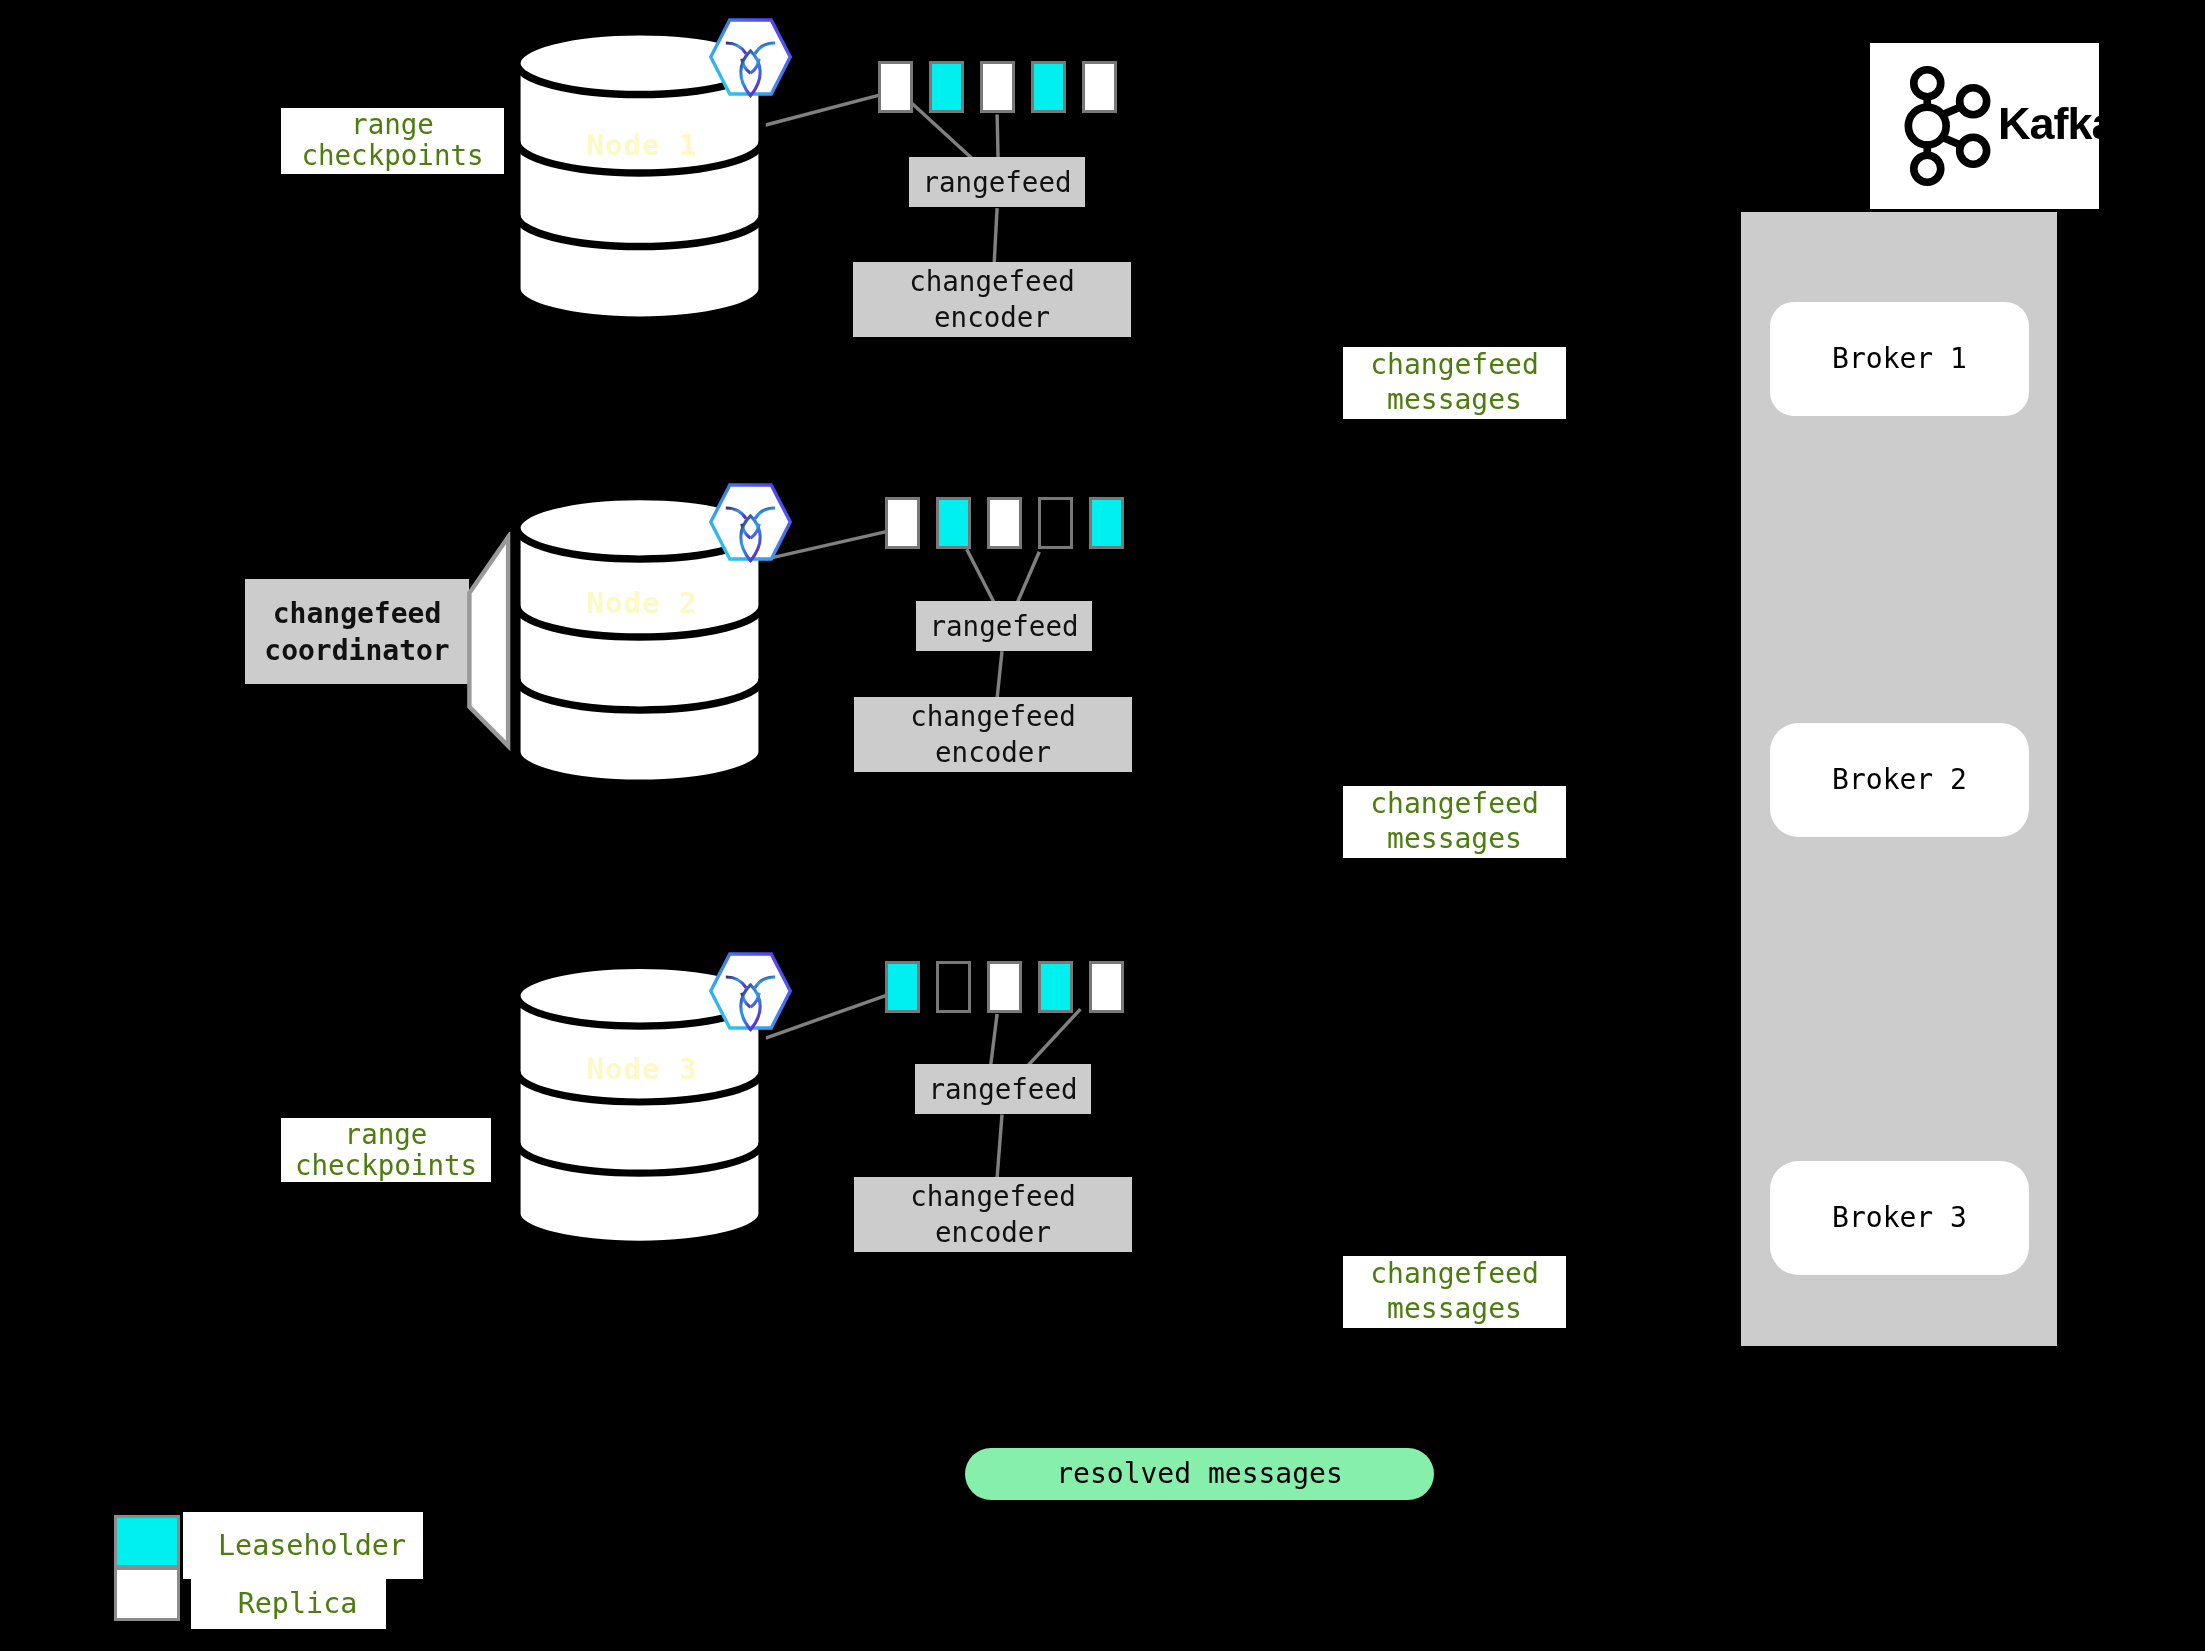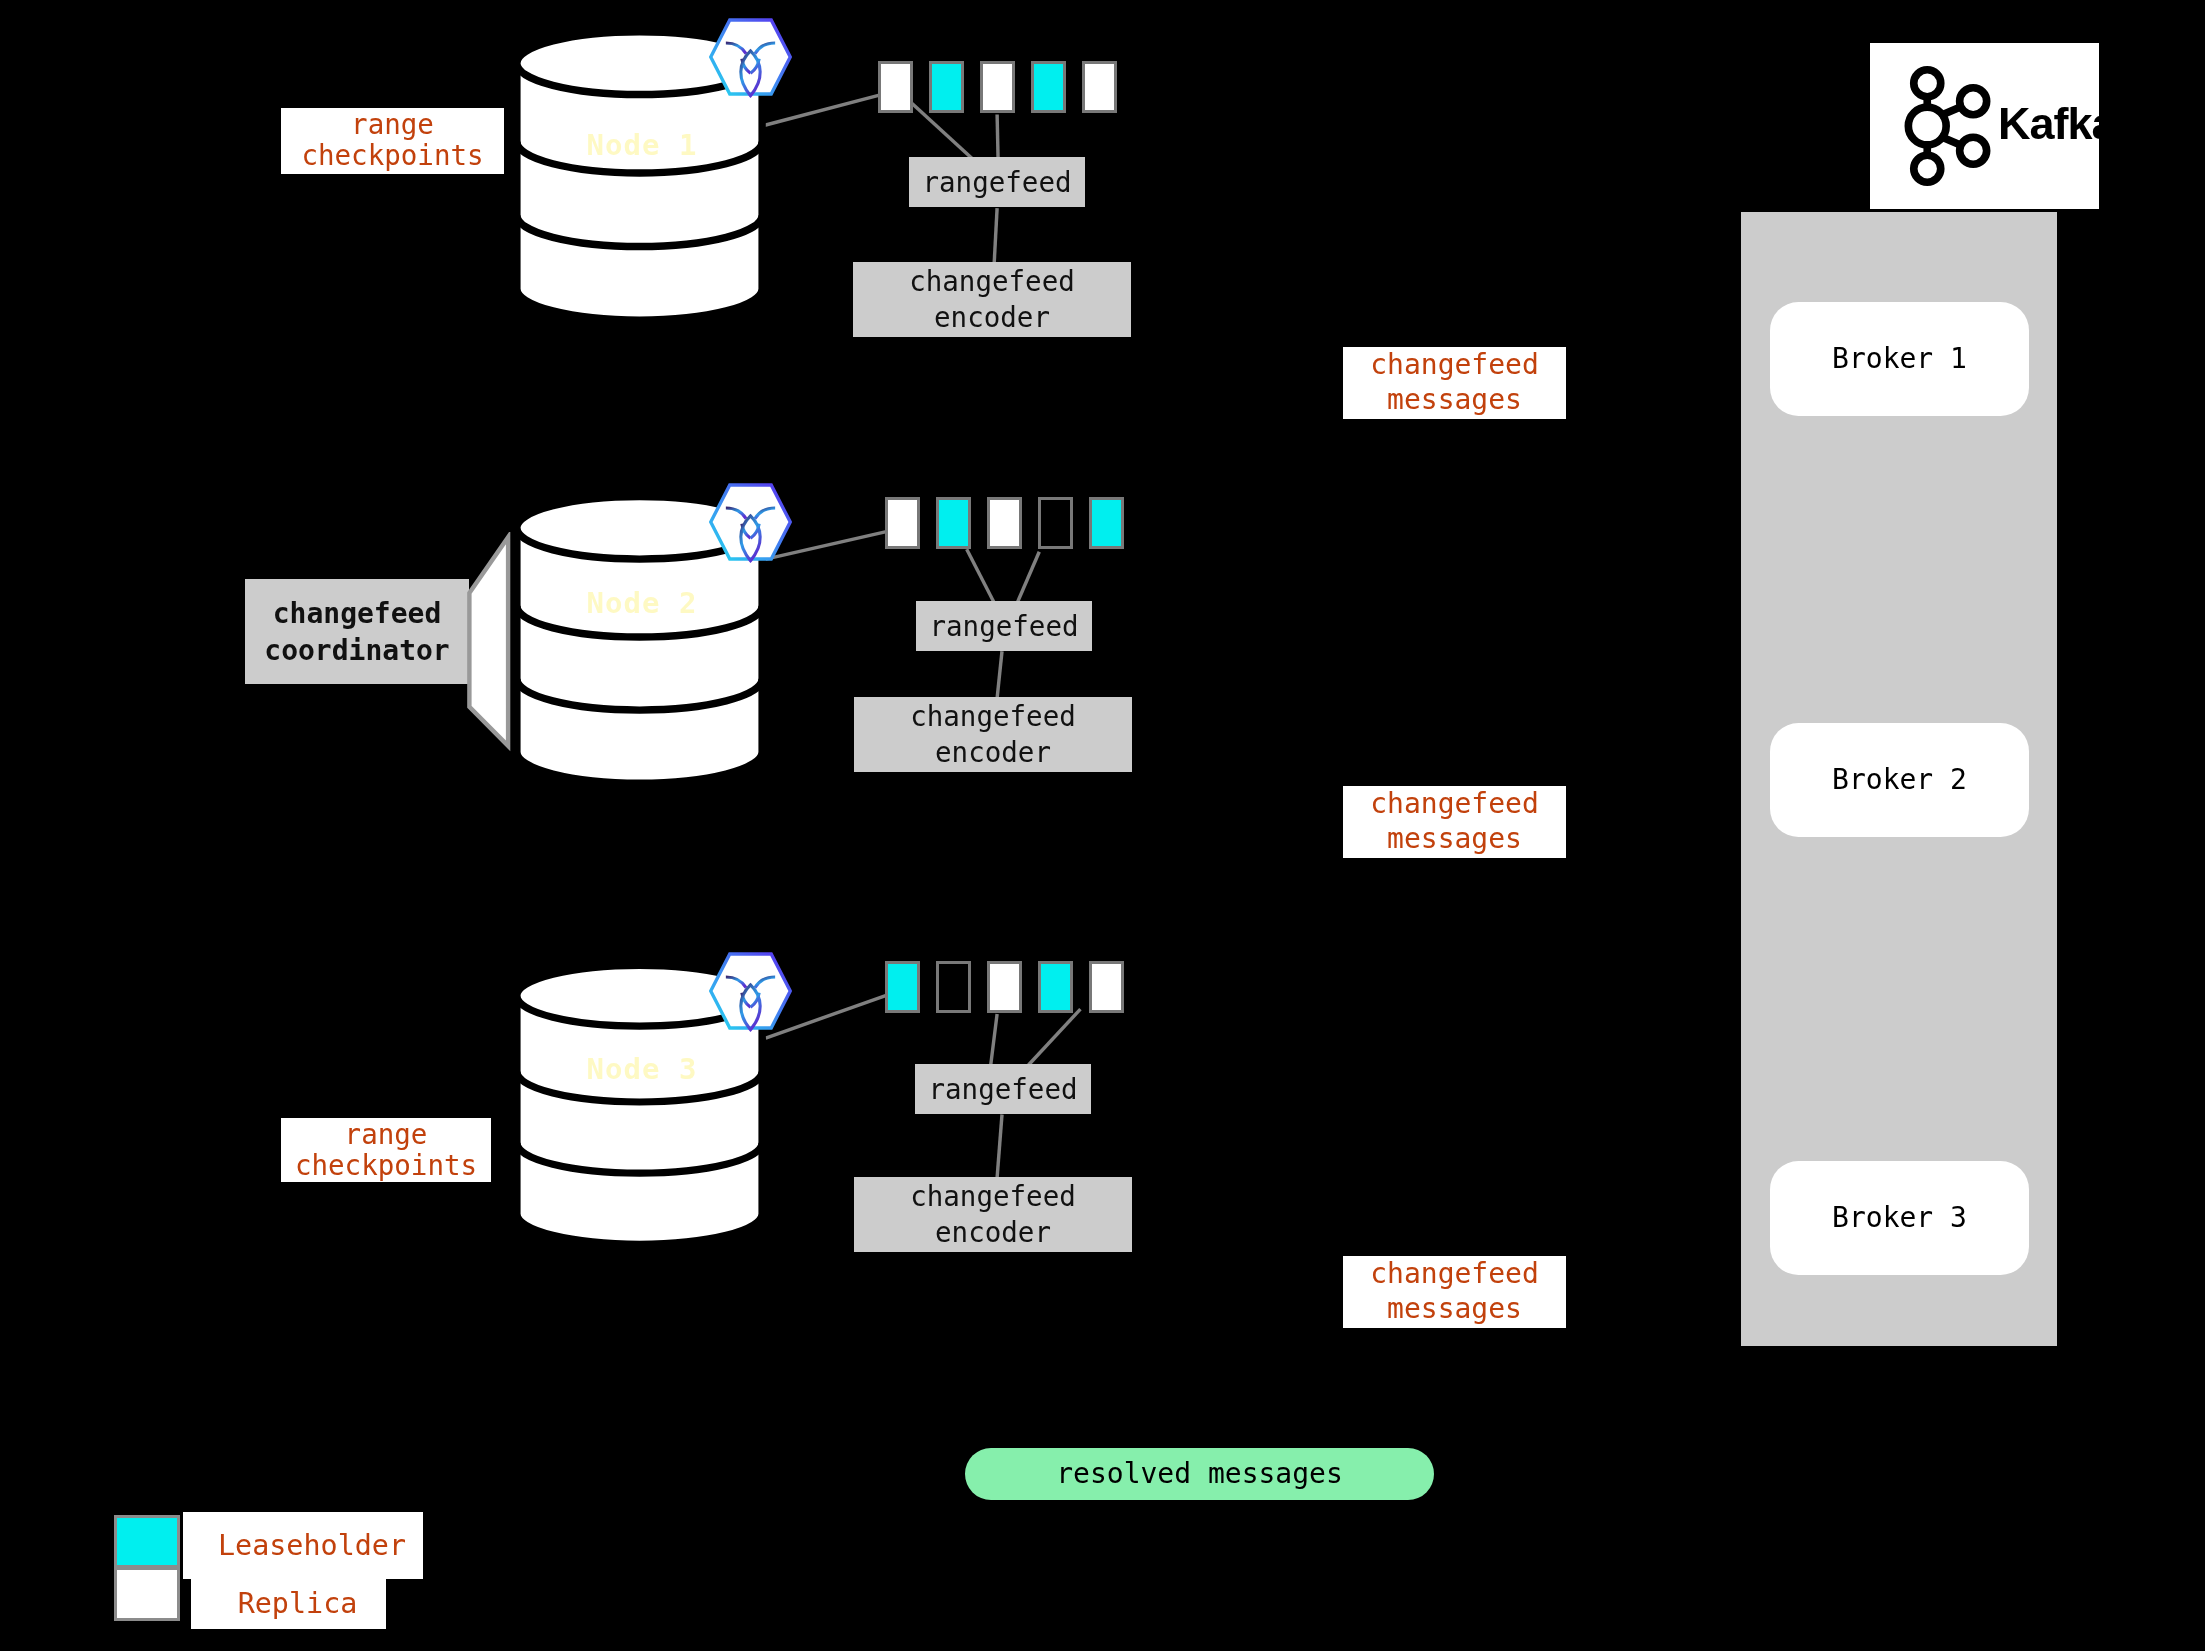--- a/index.html
+++ b/index.html
@@ -1,19 +1,19 @@
 <!DOCTYPE html>
 <html style="font-size:7.8px"><head>
 <meta charset="utf-8">
 <style>
   html,body{margin:0;padding:0;background:#000;}
   body{position:relative;width:2205px;height:1652px;overflow:hidden;
        font-family:"DejaVu Sans Mono","Liberation Mono",monospace;color:#000;}
   .abs{position:absolute;}
-  .whitebox{background:#fff;color:#c2410c;text-align:center;white-space:pre-line;}
+  .whitebox{background:#fff;color:#4d7c0f;text-align:center;white-space:pre-line;}
   .graybox{background:#ccc;color:#111;text-align:center;white-space:pre-line;}
   .node-label{font-weight:bold;font-size:29px;letter-spacing:1px;color:#fef9c3;text-align:center;}
   .range{box-sizing:border-box;width:35px;height:52px;border:3.4px solid #787878;}
   [data-fill="replica"]{background:#fff;}
   [data-fill="leaseholder"]{background:#00EFEF;}
   [data-fill="empty"]{background:transparent;}
   .rangefeed{width:176px;height:50px;font-size:27.5px;line-height:50px;}
   .encoder{width:278px;height:74px;font-size:27.5px;line-height:36px;padding-top:0.5px;}
   .msg{width:223px;height:72px;font-size:28px;line-height:35px;}
   .chkpt{font-size:27.5px;line-height:31px;padding-top:1px;}
@@ -178,21 +178,21 @@
       <circle cx="187" cy="195" r="30"></circle>
       <line x1="85" y1="75" x2="85" y2="98"></line>
       <line x1="85" y1="182" x2="85" y2="205"></line>
       <line x1="112" y1="118" x2="160" y2="97"></line>
       <line x1="112" y1="162" x2="160" y2="183"></line>
     </g>
   </svg>
   <div class="kafka-word" style="position:absolute;left:128px;top:55px;">Kafka</div>
 </div>
 
-<div class="abs broker" style="left:1770px;top:302px;">Broker 1</div>
+<div class="abs broker" style="left:1770px;top:302px;border-radius:24px;">Broker 1</div>
 <div class="abs broker" style="left:1770px;top:723px;">Broker 2</div>
 <div class="abs broker" style="left:1770px;top:1161px;">Broker 3</div>
 
 <div class="abs pill" style="left:965px;top:1448px;">resolved messages</div>
 
 <div class="abs swatch" style="left:114px;top:1515px;height:53px;" data-fill="leaseholder"></div>
 <div class="abs swatch" style="left:114px;top:1567px;height:54px;" data-fill="replica"></div>
 <div class="abs whitebox legend-label" style="left:183px;top:1512px;width:222px;height:67px;line-height:67px;">Leaseholder</div>
 <div class="abs whitebox legend-label" style="left:191px;top:1579px;width:177px;height:50px;line-height:50px;">Replica</div>
 

